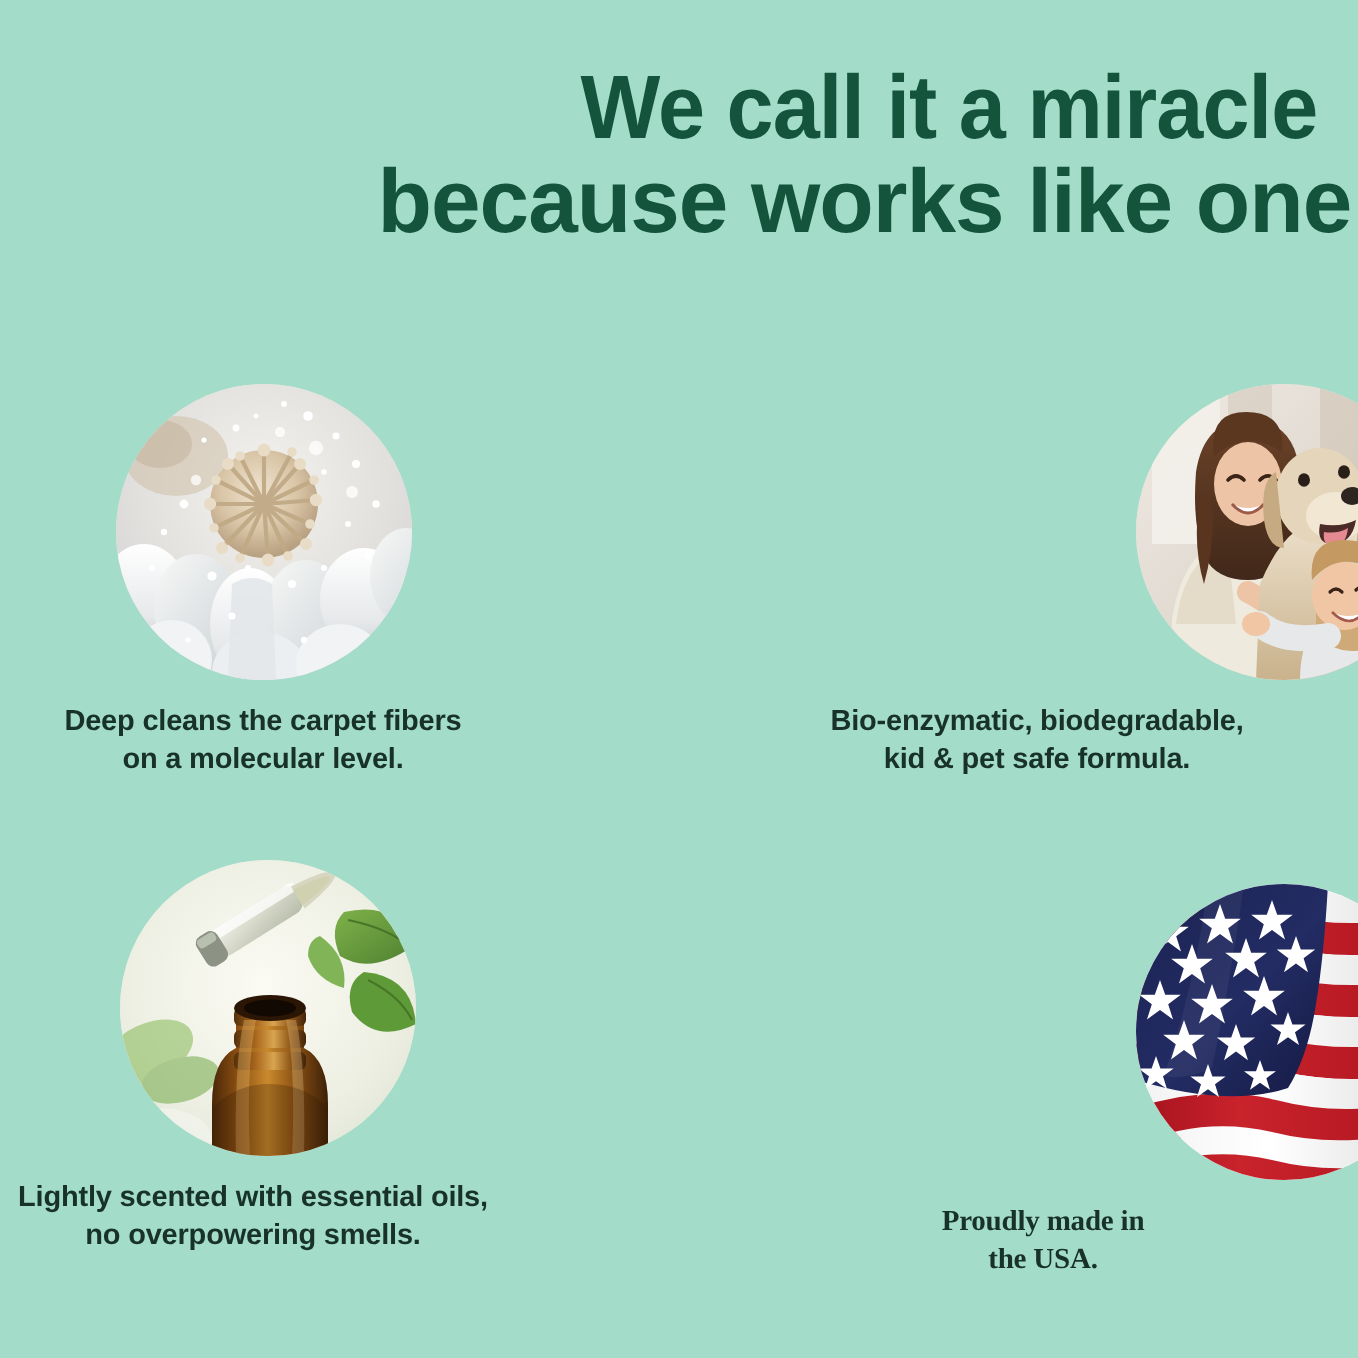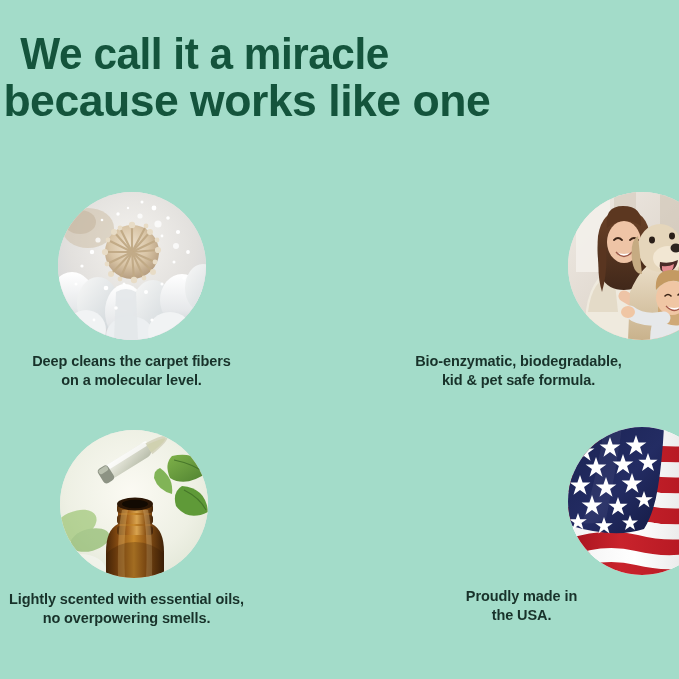--- a/index.html
+++ b/index.html
@@ -15,21 +15,21 @@
     overflow: hidden;
     position: relative;
   }
 
   
   .heading {
     position: absolute;
     top: 30px;
     left: 0;
     width: 679px;
-    text-align: left;
+    text-align: right;
     color: #14543c;
     font-family: "Liberation Sans Narrow", "Liberation Sans", sans-serif;
     font-weight: bold;
     font-size: 45px;
     line-height: 47px;
     letter-spacing: -0.5px;
   }
   .heading .line1 {
     display: block;
     transform: scaleX(0.94);
@@ -48,21 +48,21 @@
     height: 480px;
   }
   .cell {
     position: absolute;
     width: 339px;
     height: 240px;
   }
   .cell-tl { left: 0;   top: 0;   }
   .cell-tr { left: 340px; top: 0; text-decoration: underline; }
   .cell-bl { left: 2px;   top: 238px; }
-  .cell-br { left: 340px; top: 235px; }
+  .cell-br { left: 340px; top: 250px; font-family: Liberation Serif, serif; }
 
   .circle {
     position: absolute;
     left: 50%;
     top: 12px;
     transform: translateX(-50%);
     width: 148px;
     height: 148px;
     border-radius: 50%;
     overflow: hidden;

